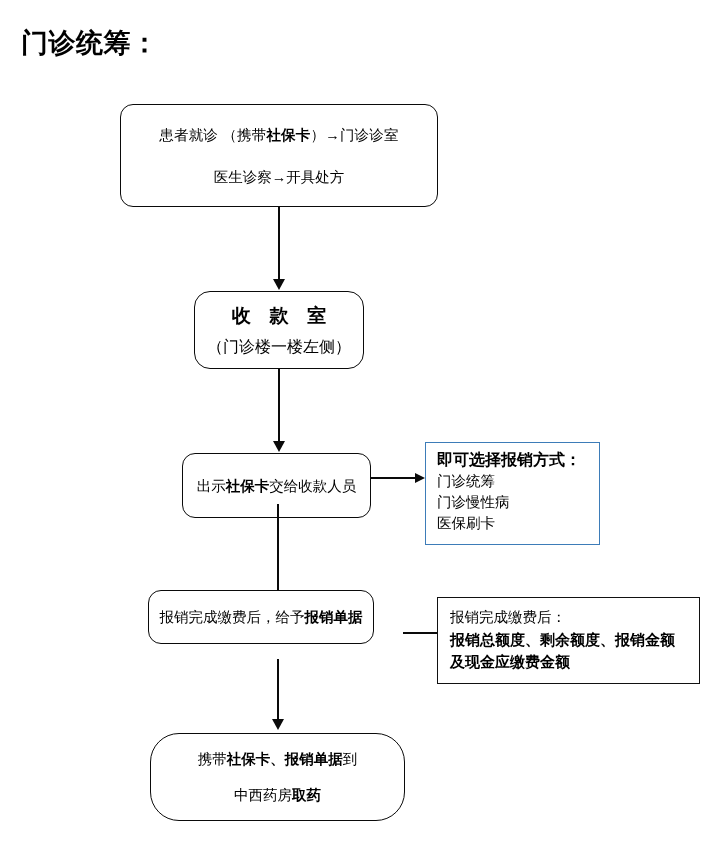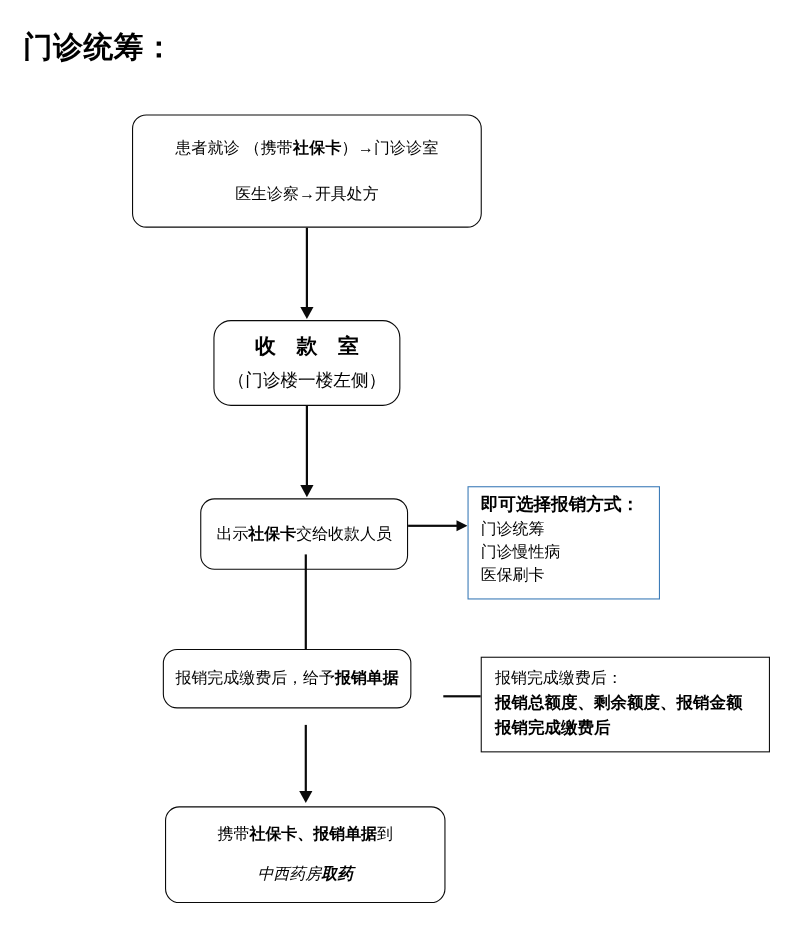--- a/index.html
+++ b/index.html
@@ -40,21 +40,21 @@
     align-items: center;
     justify-content: center;
     text-align: center;
   }
   .node .line {
     font-size: 14.5px;
     line-height: 20px;
     white-space: nowrap;
   }
   .node .line.spaced { margin-top: 22px; }
-  .node .line.spaced-sm { margin-top: 16px; font-style: italic; }
+  .node .line.spaced-sm { margin-top: 16px; }
   .node b { font-weight: bold; }
 
   #node-visit  { left: 120px; top: 104px; width: 318px; height: 103px; }
   #node-visit .line:first-child { letter-spacing: 0.2px; }
 
   #node-cashier { left: 194px; top: 291px; width: 170px; height: 78px; border-radius: 16px; }
   .cashier-title {
     font-family: "Liberation Serif", "DejaVu Serif", serif;
     font-weight: bold;
     font-size: 19px;
@@ -68,21 +68,21 @@
     margin-top: 9px;
     white-space: nowrap;
   }
 
   #node-show   { left: 182px; top: 453px; width: 189px; height: 65px; }
   #node-show .line { font-size: 14.5px; }
 
   #node-receipt { left: 148px; top: 590px; width: 226px; height: 54px; }
   #node-receipt .line { font-size: 14.5px; }
 
-  #node-pharmacy { left: 150px; top: 733px; width: 255px; height: 88px; }
+  #node-pharmacy { left: 150px; top: 733px; width: 255px; height: 88px; border-radius: 29px; }
 
   
   .note {
     position: absolute;
     box-sizing: border-box;
     background: #ffffff;
     padding: 6px 25px 6px 11px;
   }
   .note .note-head {
     font-weight: bold;
@@ -171,21 +171,21 @@
 
 <div class="node" id="node-receipt">
   <div class="line"><span>报销完成缴费后，给予</span><b>报销单据</b></div>
 </div>
 
 <div class="conn conn-h" style="left:403px; top:632px; width:35px;"></div>
 
 <div class="note" id="note-receipt-info">
   <div class="note-item">报销完成缴费后：</div>
   <div class="note-body">报销总额度、剩余额度、报销金额</div>
-  <div class="note-body">报销完成缴费后</div>
+  <div class="note-body">及现金应缴费金额</div>
 </div>
 
 <div class="conn conn-v" style="left:277px; top:659px; height:62px;"></div>
 <div class="arrow-down" style="left:272px; top:719px;"></div>
 
 <div class="node" id="node-pharmacy">
   <div class="line"><span>携带</span><b>社保卡、报销单据</b><span>到</span></div>
   <div class="line spaced-sm"><span>中西药房</span><b>取药</b></div>
 </div>
 

